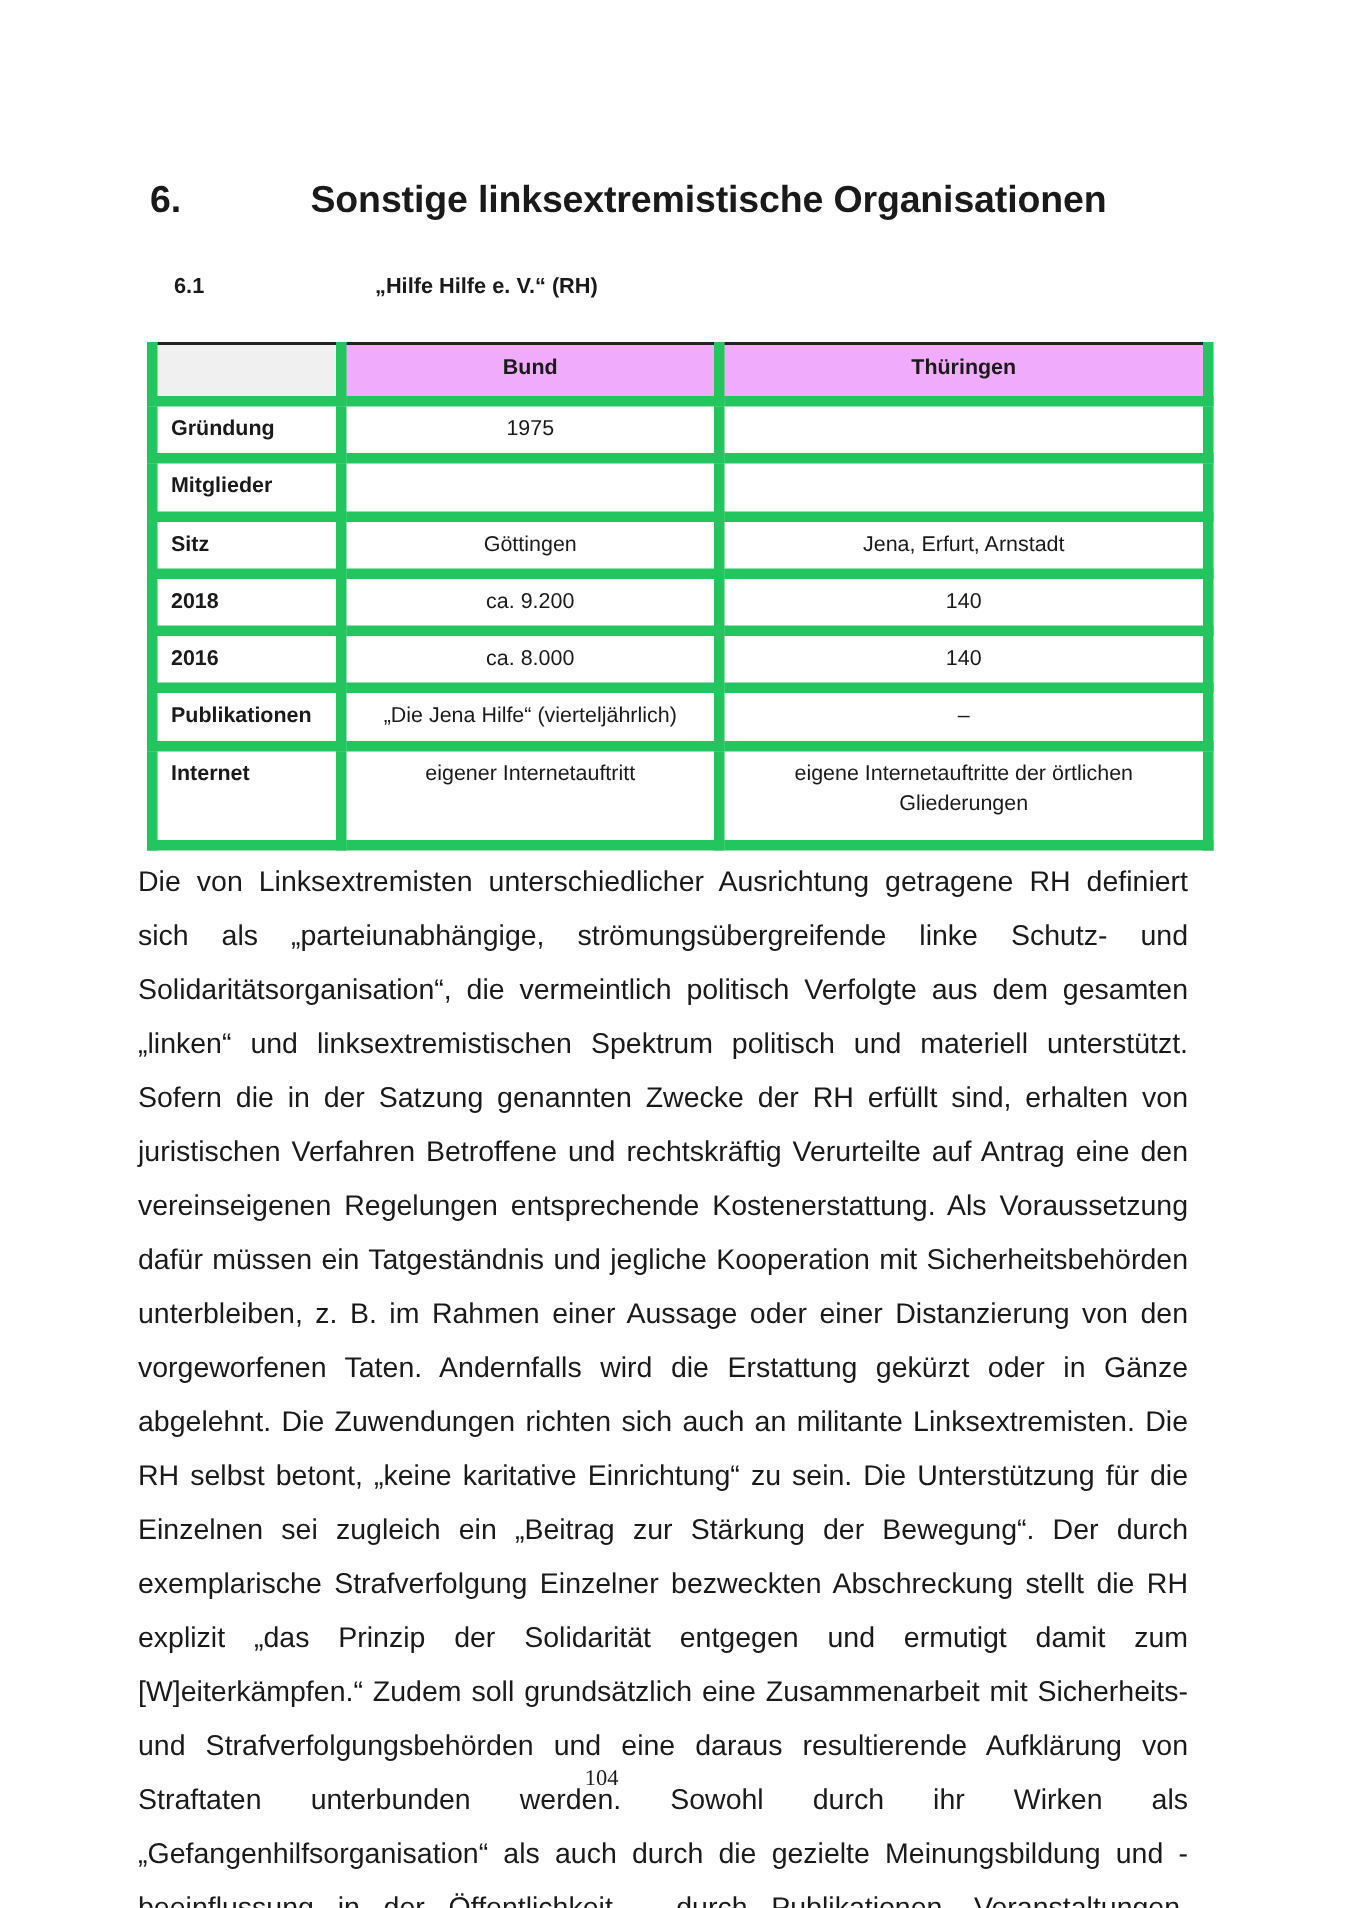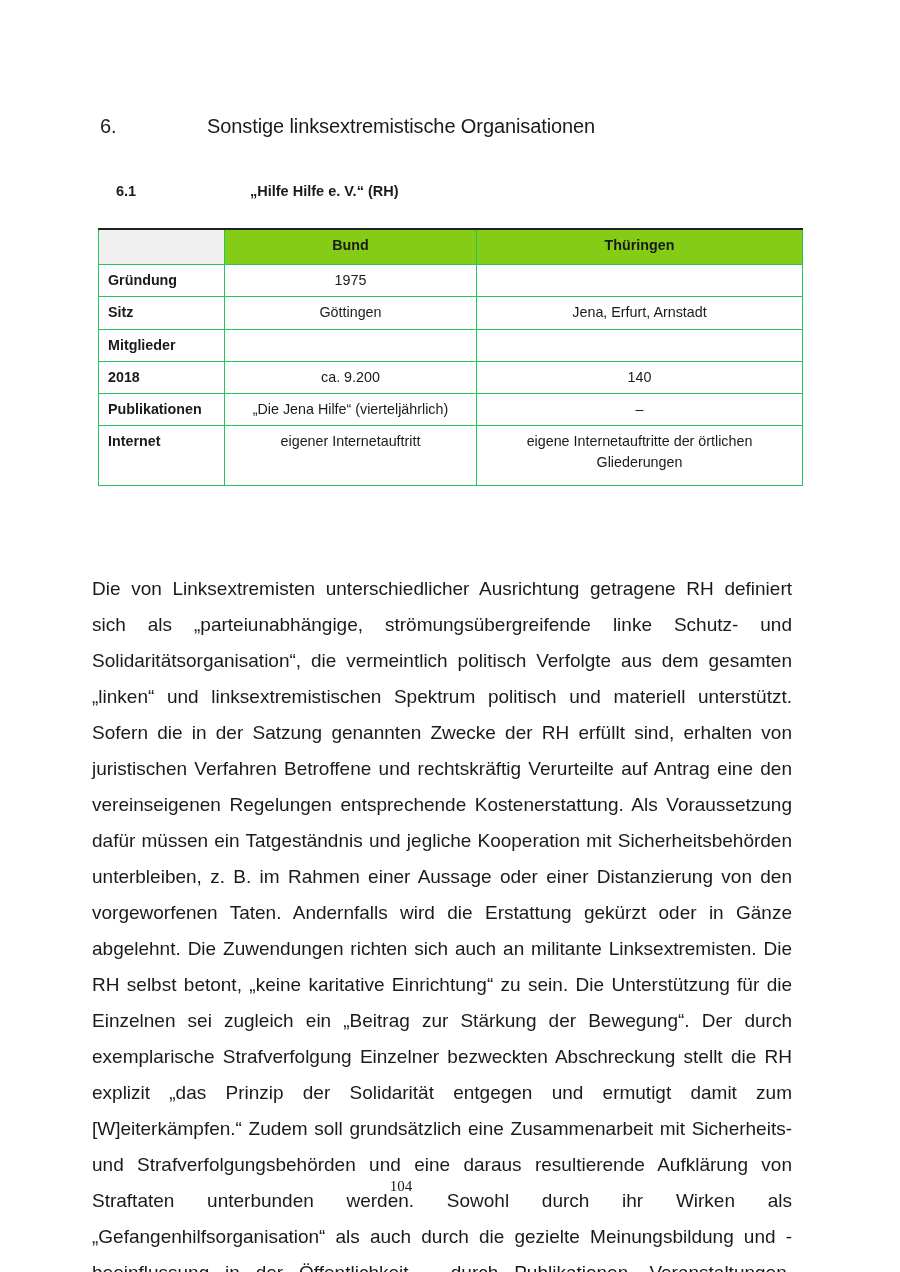--- a/index.html
+++ b/index.html
@@ -21,22 +21,22 @@
     left: 0; top: 0;
     width: 900px; height: 1272px;
   }
 
   
   .h-main {
     position: absolute;
     left: 100px;
     top: 101px;
     width: 702px;
-    font-size: 20px;
-    font-weight: normal;
+    font-size: 25px;
+    font-weight: bold;
     letter-spacing: -0.1px;
     line-height: 1.2;
     white-space: nowrap;
   }
   .h-main .num { display: inline-block; width: 107px; }
 
   .h-sub {
     position: absolute;
     left: 100px;
     top: 171px;
@@ -59,28 +59,28 @@
     border-collapse: collapse;
     width: 704px;
     table-layout: fixed;
     font-size: 14.3px;
   }
   table.facts col.c1 { width: 126px; }
   table.facts col.c2 { width: 252px; }
   table.facts col.c3 { width: 326px; }
 
   table.facts td, table.facts th {
-    border: 1px solid #22c55e;
+    border: 7px solid #22c55e;
     padding: 5px 6px 6px 6px;
     vertical-align: top;
     font-weight: normal;
     line-height: 1.42;
   }
   table.facts tr.head th {
-    background: #84cc16;
+    background: #f0abfc;
     font-weight: bold;
     text-align: center;
     height: 23px;
     padding-top: 5px;
     padding-bottom: 6px;
   }
   table.facts tr.head th.blank { background: #f0f0f0; }
   table.facts td.lbl {
     font-weight: bold;
     text-align: left;
@@ -143,32 +143,37 @@
           <th class="outer-top">Thüringen</th>
         </tr>
       </thead>
       <tbody>
         <tr>
           <td class="lbl">Gründung</td>
           <td class="val">1975</td>
           <td class="val"></td>
         </tr>
         <tr>
+          <td class="lbl">Mitglieder</td>
+          <td class="val"></td>
+          <td class="val"></td>
+        </tr>
+        <tr>
           <td class="lbl">Sitz</td>
           <td class="val">Göttingen</td>
           <td class="val">Jena, Erfurt, Arnstadt</td>
         </tr>
         <tr>
-          <td class="lbl">Mitglieder</td>
-          <td class="val"></td>
-          <td class="val"></td>
+          <td class="lbl">2018</td>
+          <td class="val">ca. 9.200</td>
+          <td class="val">140</td>
         </tr>
         <tr>
-          <td class="lbl">2018</td>
-          <td class="val">ca. 9.200</td>
+          <td class="lbl">2016</td>
+          <td class="val">ca. 8.000</td>
           <td class="val">140</td>
         </tr>
         <tr>
           <td class="lbl">Publikationen</td>
           <td class="val">„Die Jena Hilfe“ (vierteljährlich)</td>
           <td class="val">–</td>
         </tr>
         <tr class="tall">
           <td class="lbl">Internet</td>
           <td class="val">eigener Internetauftritt</td>

